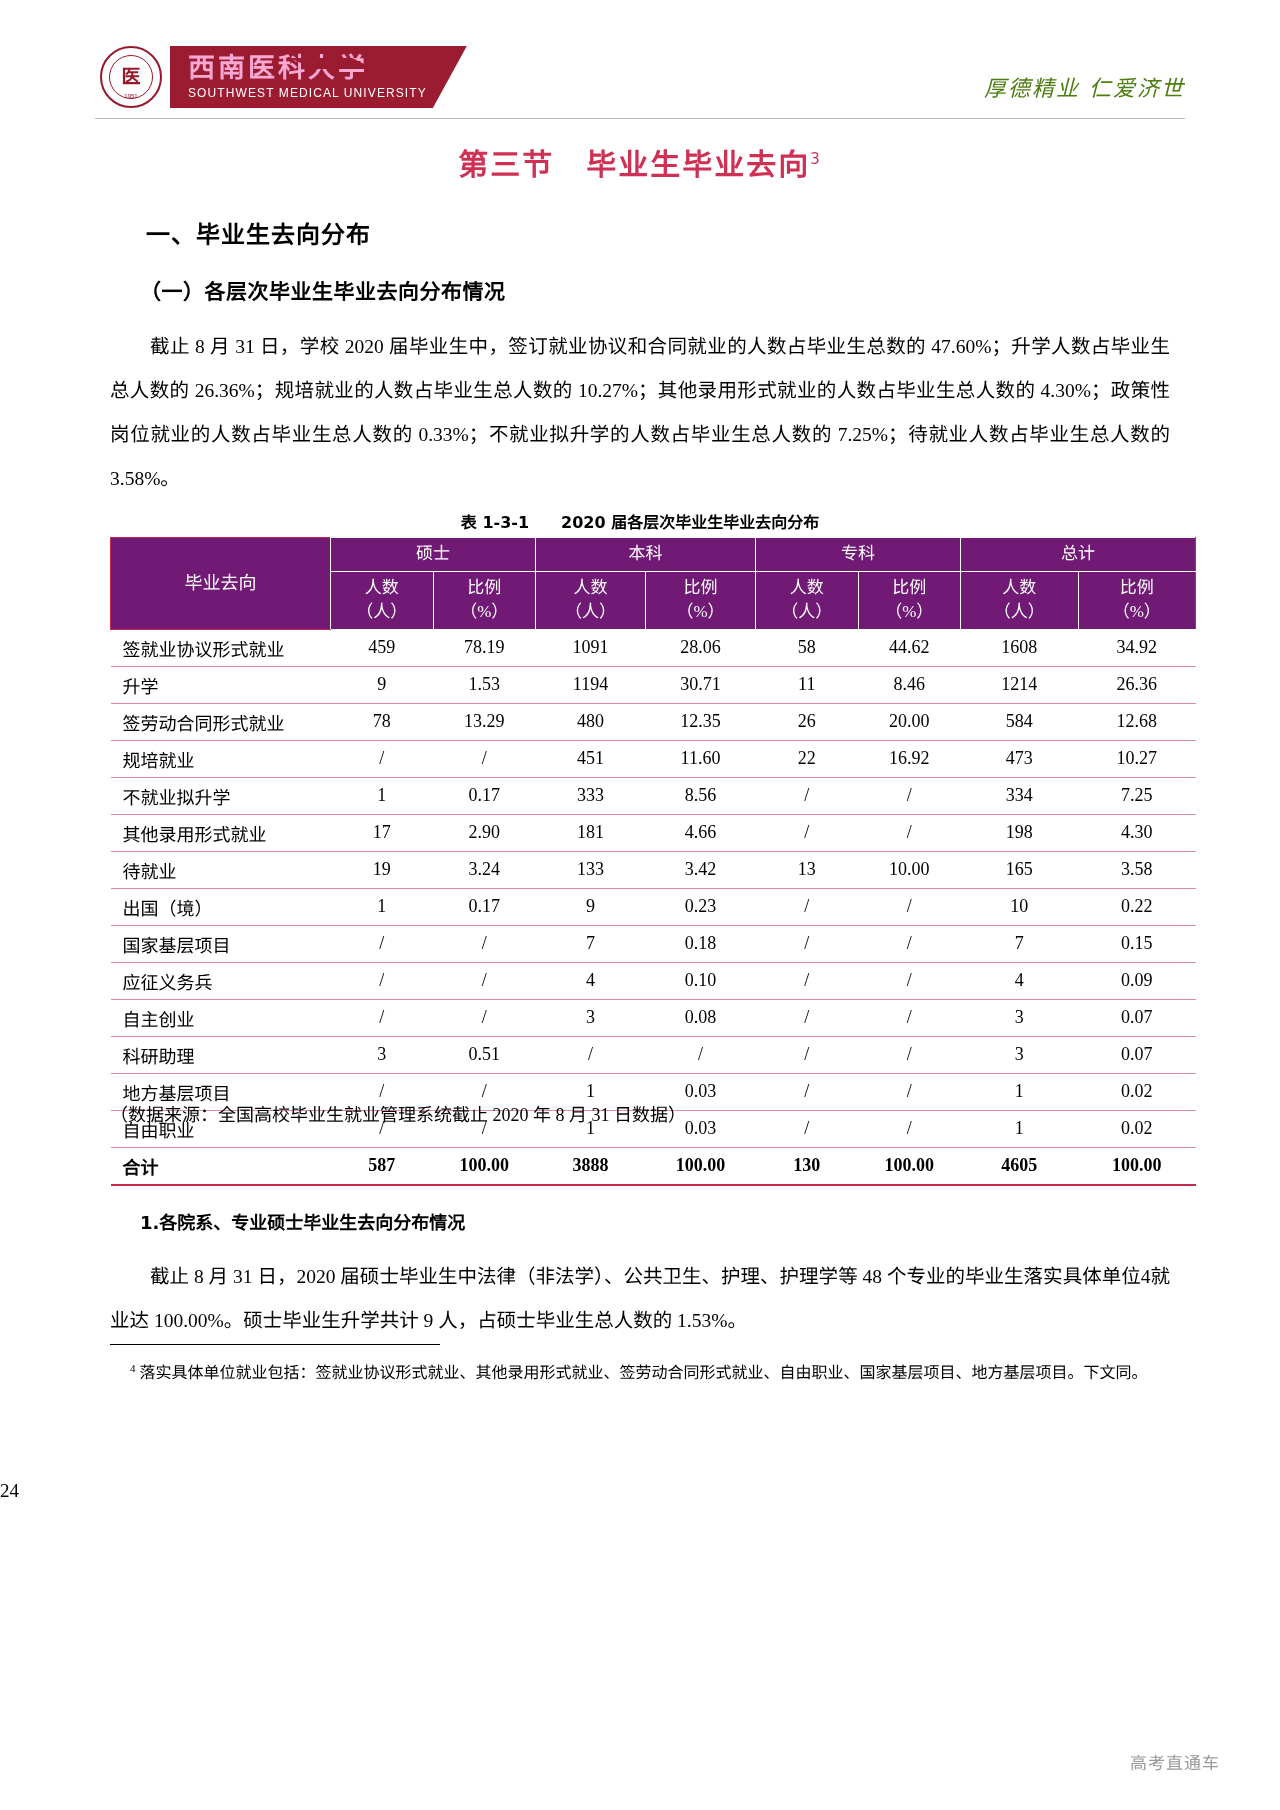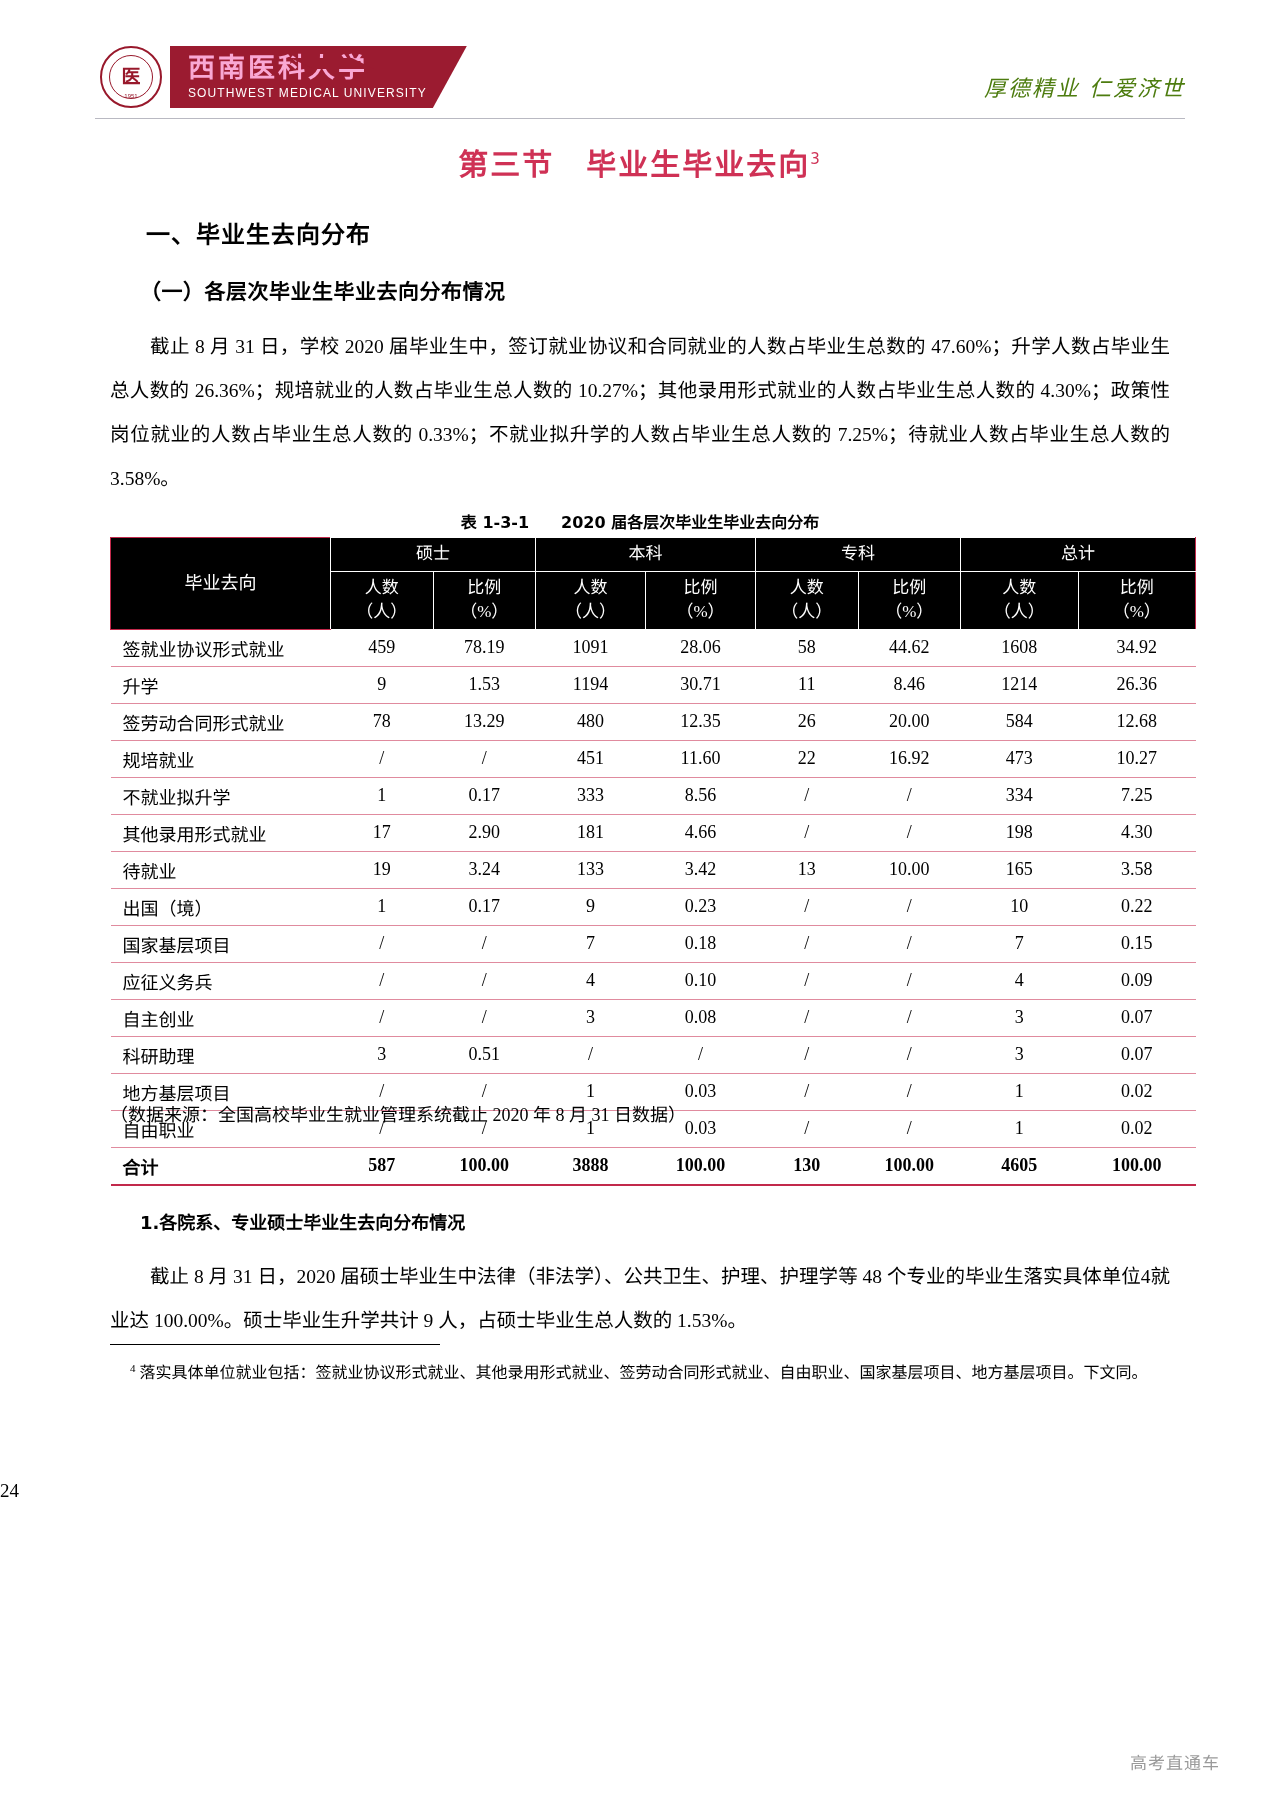--- a/index.html
+++ b/index.html
@@ -221,21 +221,21 @@
   table.data {
     position: absolute;
     left: 110px;
     top: 537px;
     width: 1060px;
     border-collapse: collapse;
     font-family: "Liberation Serif", "DejaVu Serif", serif;
     table-layout: fixed;
   }
   table.data thead th {
-    background: #000000;
+    background: #701a75;
     color: #ffffff;
     font-weight: normal;
     font-size: 17px;
     padding: 4px 2px;
     border: 1px solid #ffffff;
     line-height: 1.45;
   }
   table.data thead th.lead {
     border-left: 1px solid #c2294b;
   }

